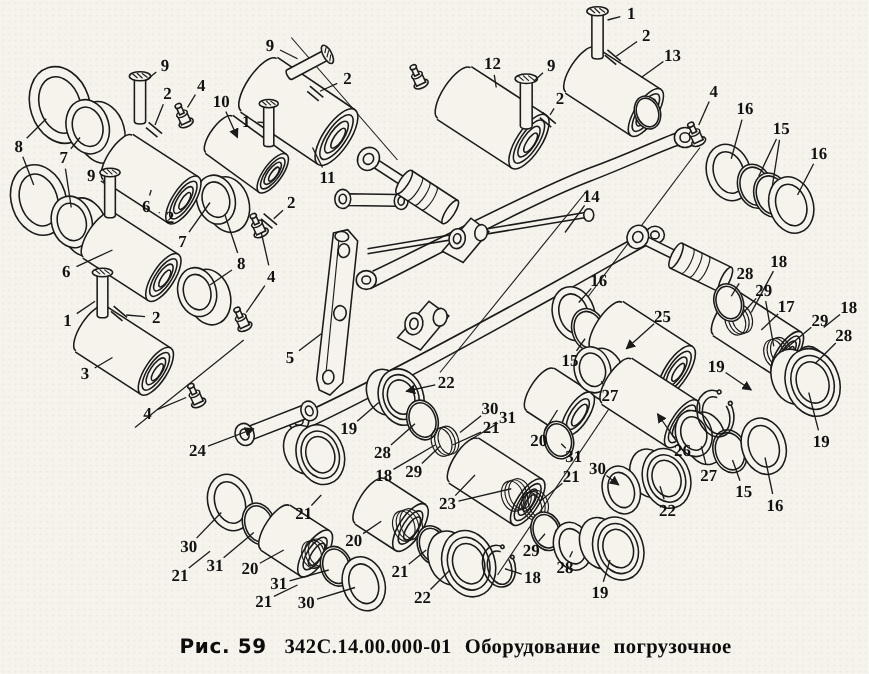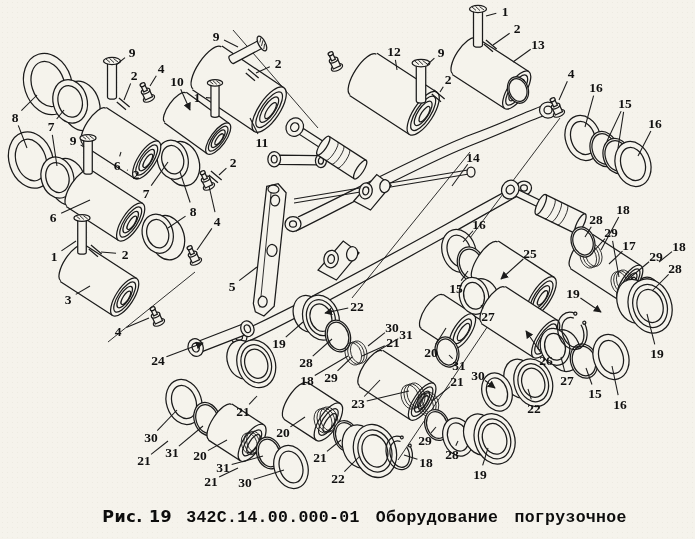--- a/index.html
+++ b/index.html
@@ -18,21 +18,21 @@
   .plabel{font-family:"Liberation Serif",serif;font-weight:bold;font-size:13.5px;fill:#111;}
   .leader{stroke:#1b1b1b;stroke-width:1.05;fill:none;}
   .caption{
     position:absolute;left:0;top:507px;width:695px;text-align:center;
     color:#0d0d0d;white-space:nowrap;padding-left:34px;box-sizing:border-box;
   }
   .caption .fig{
     font-family:"DejaVu Sans",sans-serif;font-weight:bold;font-size:16px;letter-spacing:0.5px;margin-right:14px;
   }
   .caption .ttl{
-    font-family:Liberation Mono, monospace;font-weight:bold;font-size:16.5px;word-spacing:6px;letter-spacing:0.3px;
+    font-family:Liberation Serif, serif;font-weight:bold;font-size:16.5px;word-spacing:6px;letter-spacing:0.3px;
   }
 </style>
 </head>
 <body>
 
 <div class="page">
   <svg id="diagram" width="695" height="506" viewBox="0 0 695 506" xmlns="http://www.w3.org/2000/svg">
     <defs>
       <marker id="arr" viewBox="0 0 10 10" refX="9" refY="5" markerWidth="7.5" markerHeight="7.5" orient="auto">
         <path d="M0,0 L10,5 L0,10 Z" fill="#1b1b1b"></path>
@@ -432,15 +432,15 @@
         <line x1="290.43604608526795" y1="426.9299685782264" x2="305" y2="417" class="leader"></line>
         <text x="283" y="432" dy="4.5" text-anchor="middle" class="plabel">20</text>
         <line x1="249.1408642532401" y1="404.4205025858142" x2="257" y2="396" class="leader"></line>
         <text x="243" y="411" dy="4.5" text-anchor="middle" class="plabel">21</text>
         <line x1="326.99520383636735" y1="451.33721594198835" x2="341" y2="440" class="leader"></line>
         <text x="320" y="457" dy="4.5" text-anchor="middle" class="plabel">21</text>
       </g>
   </svg>
 
   <div class="caption">
-    <span class="fig">Рис. 19</span><span class="ttl">342С.14.00.000-01 Оборудование погрузочное</span>
+    <span class="fig">Рис. 59</span><span class="ttl">342С.14.00.000-01 Оборудование погрузочное</span>
   </div>
 </div>
 
 </body></html>

